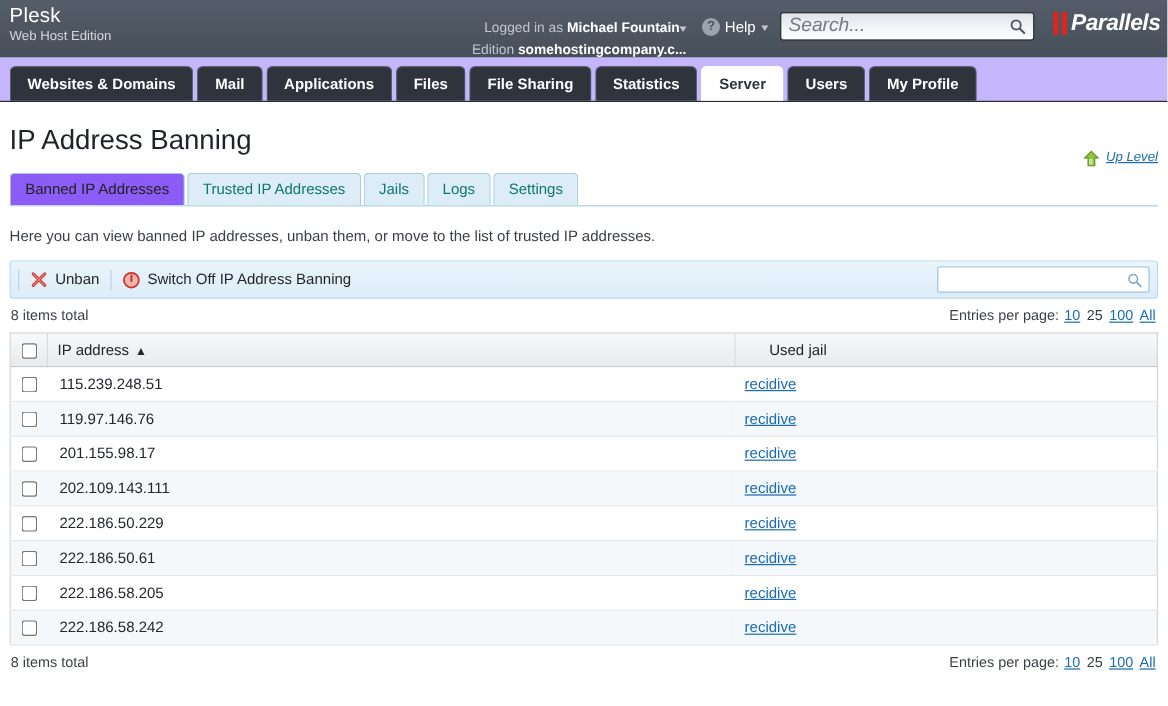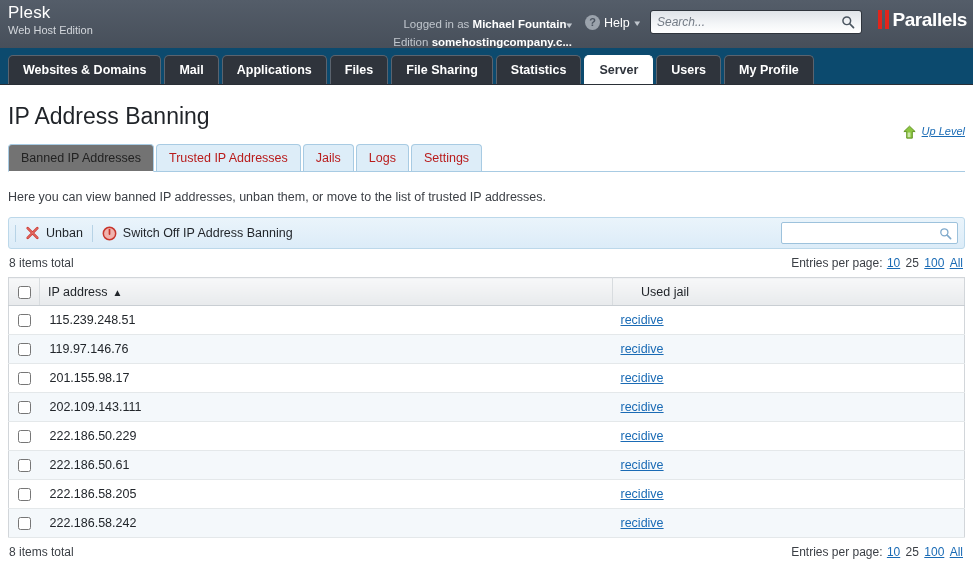--- a/index.html
+++ b/index.html
@@ -60,42 +60,42 @@
     position: absolute; left: 650px; top: 10px;
     width: 212px; height: 24px;
     border: 1px solid #2f353d;
     border-radius: 3px;
     background: linear-gradient(to bottom, #dfe3e8 0%, #f4f6f8 60%, #ffffff 100%);
     display: flex; align-items: center;
   }
   .searchbox input {
     border: 0; outline: 0; background: transparent;
     font-family: "Liberation Sans", sans-serif;
-    font-size: 12px; font-style: italic; color: #6a7280;
+    font-size: 16px; font-style: italic; color: #6a7280;
     padding: 0 6px; width: 180px; height: 34px;
   }
   .searchbox input::placeholder { color: #737b85; font-style: italic; opacity: 1; }
   .search-mag {
     position: absolute; right: 6px; top: 4px;
     width: 14px; height: 14px;
   }
   .parallels {
     position: absolute; right: 6px; top: 10px;
     display: flex; align-items: center; gap: 3px;
   }
   .pbar { width: 4px; height: 19px; background: #e1251b; }
   .ptext {
     color: #ffffff; font-size: 19px; font-weight: bold;
-    letter-spacing: -0.4px; line-height: 19px;
+    letter-spacing: -0.4px; line-height: 19px; font-style: italic;
   }
 
   
   .navbar {
     height: 37px;
-    background: #0c4a6e;
+    background: #c4b5fd;
     position: relative;
     border-bottom: 1px solid #2a2f36;
     padding-left: 8px;
     display: flex; align-items: flex-end;
   }
   .navtab {
     height: 29px;
     margin-right: 3px;
     padding: 0 14px;
     display: flex; align-items: center;
@@ -134,31 +134,31 @@
     display: flex; align-items: flex-end;
     border-bottom: 1px solid #a8cbe3;
     height: 28px;
     margin-bottom: 0;
   }
   .subtab {
     height: 27px;
     padding: 0 12px;
     display: flex; align-items: center;
     font-size: 12.5px;
-    color: #b91c1c;
+    color: #0f766e;
     background: #ddedf8;
     border: 1px solid #a8cbe3;
     border-bottom: none;
     border-radius: 4px 4px 0 0;
     margin-right: 2px;
     cursor: pointer;
     white-space: nowrap;
   }
   .subtab.active {
-    background: #737373;
+    background: #8b5cf6;
     color: #222222;
     position: relative;
     top: 1px;
     height: 28px;
     border-bottom: 1px solid #ffffff;
   }
 
   .descr {
     font-size: 12.5px; color: #3b3f45;
     margin: 18px 0 13px 0;

